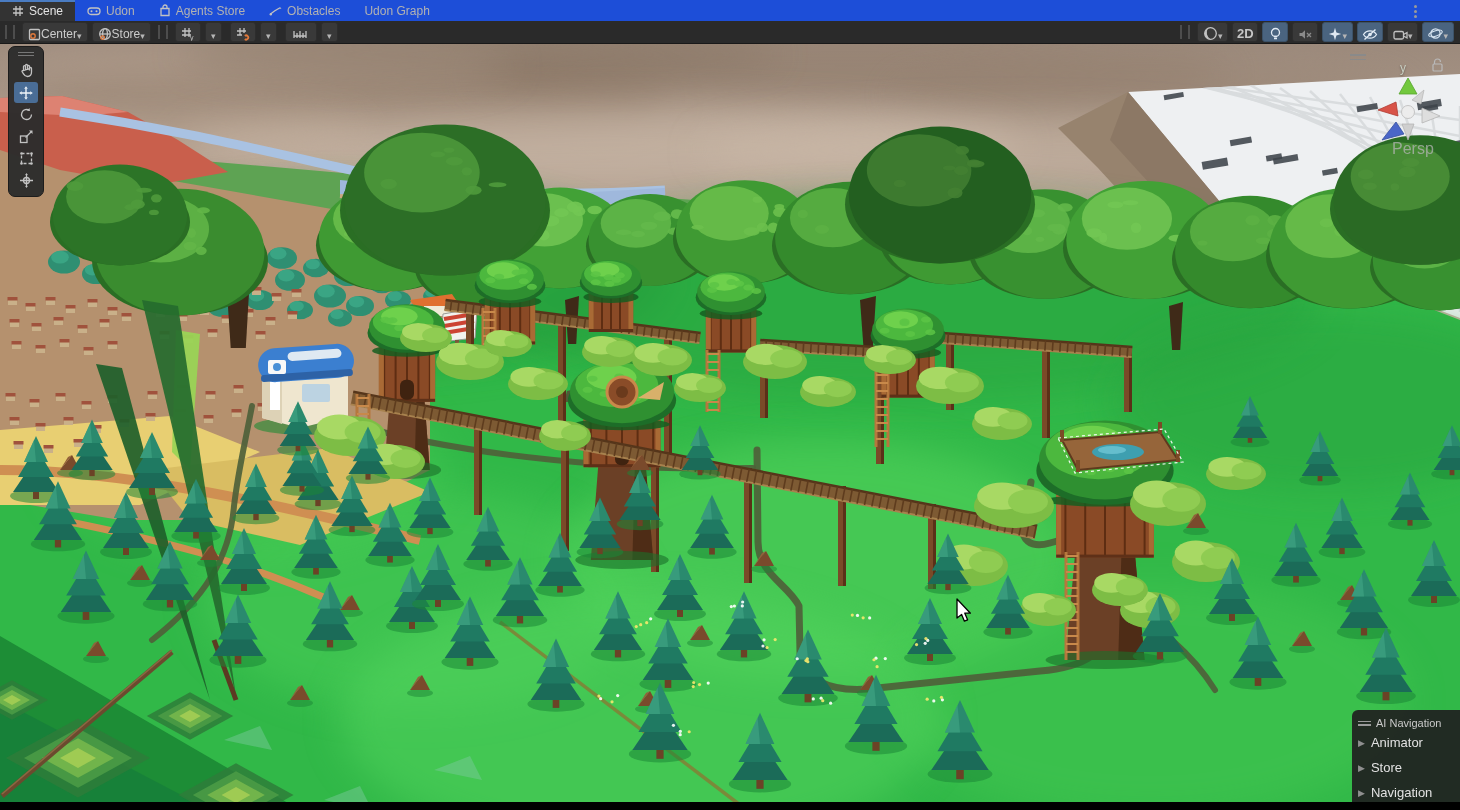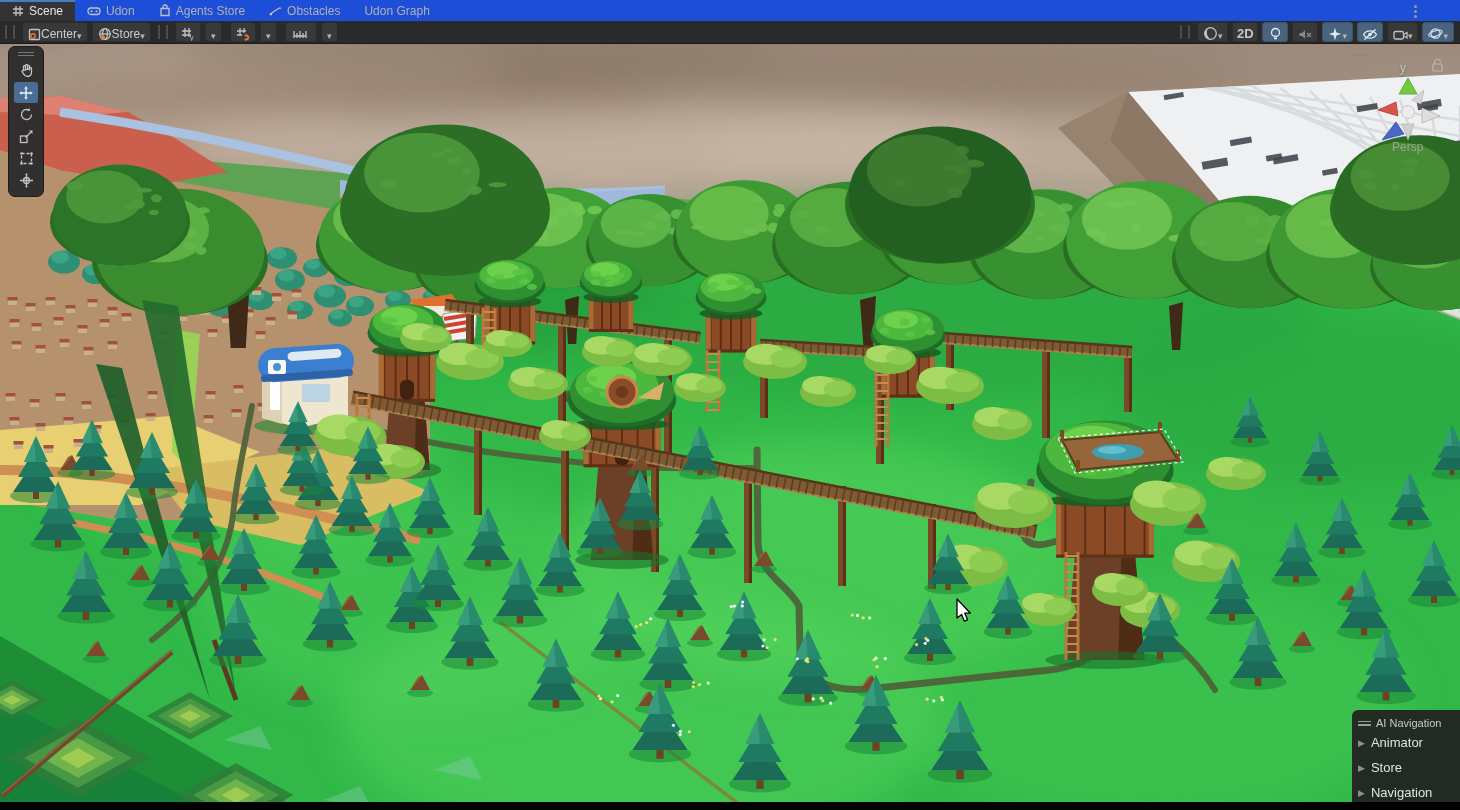--- a/index.html
+++ b/index.html
@@ -33,21 +33,21 @@
          border-radius:7px;z-index:25;padding:3px 2px 4px 2px;}
   #tools .handle{height:8px;display:flex;flex-direction:column;justify-content:center;gap:2px;align-items:center;margin-bottom:2px;}
   #tools .handle i{display:block;width:16px;height:1px;background:#777;}
   .toolbtn{width:24px;height:21px;margin:1px auto;border-radius:3px;display:flex;align-items:center;justify-content:center;}
   .toolbtn.on{background:#4a6d96;}
   
   #gizmo{position:absolute;left:1344px;top:48px;width:110px;height:110px;z-index:25;}
   #gizmo .handle{position:absolute;left:6px;top:6px;width:16px;}
   #gizmo .handle i{display:block;width:16px;height:1.5px;background:#8a8a8a;margin-bottom:3px;}
   #gizmo .axis{position:absolute;left:56px;top:13px;color:#c9cfc2;font-size:12px;text-shadow:0 1px 2px rgba(0,0,0,.4);}
-  #gizmo .persp{position:absolute;left:48px;top:92px;color:rgba(180,180,180,.75);font-size:12px;}
+  #gizmo .persp{position:absolute;left:48px;top:92px;color:rgba(180,180,180,.75);font-size:16px;}
   
   #navpanel{position:absolute;left:1352px;top:710px;width:108px;height:92px;z-index:25;
             background:rgba(32,32,32,.93);border-radius:6px 0 0 0;padding-top:6px;}
   #navpanel .hrow{display:flex;align-items:center;gap:5px;padding-left:6px;height:14px;}
   #navpanel .hrow .bars i{display:block;width:13px;height:1.5px;background:#9a9a9a;margin:2px 0;}
   #navpanel .title{font-size:11px;color:#c9c9c9;white-space:nowrap;}
   #navpanel .item{display:flex;align-items:center;gap:6px;padding-left:6px;height:25px;font-size:13px;color:#e2e2e2;}
   #navpanel .tri{color:#8f8f8f;font-size:9px;}
   
   #scene{position:absolute;left:0;top:0;z-index:1;}

